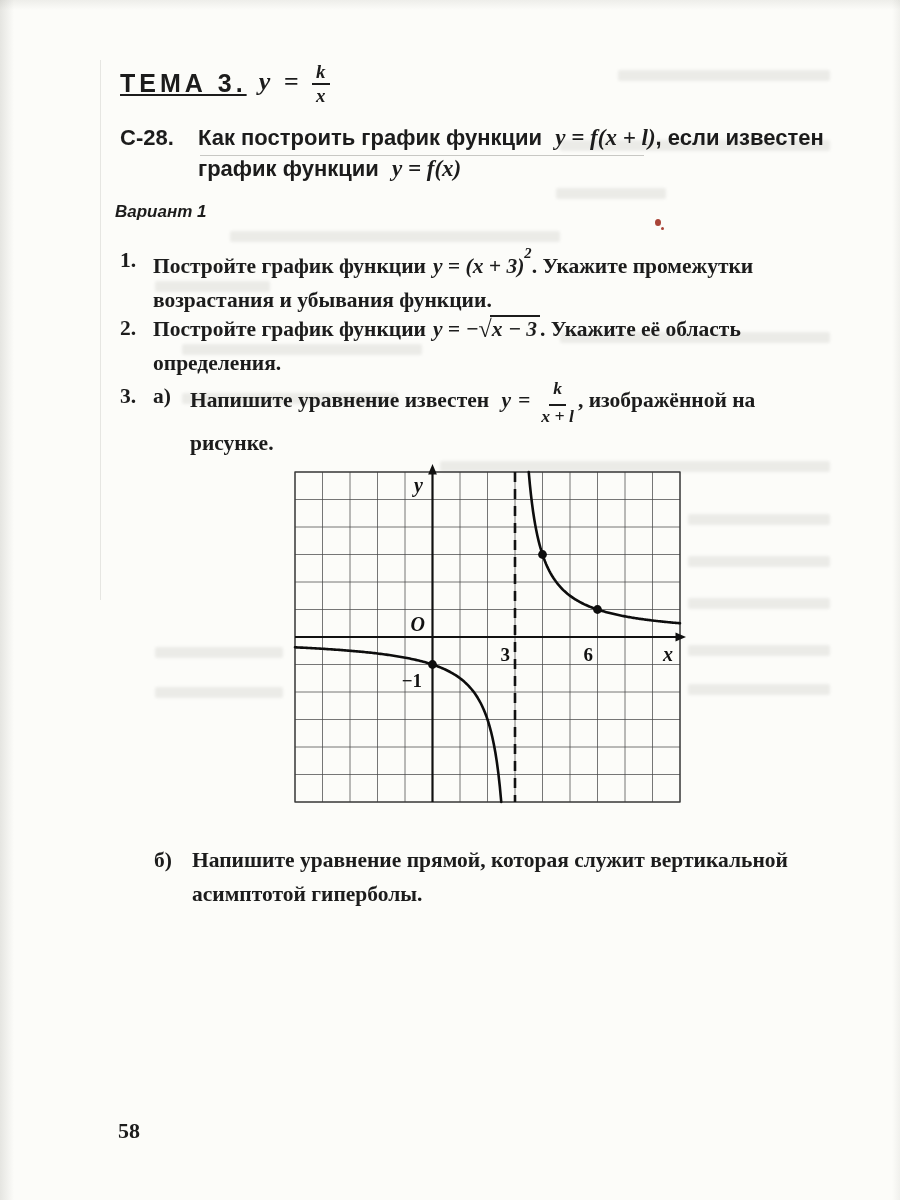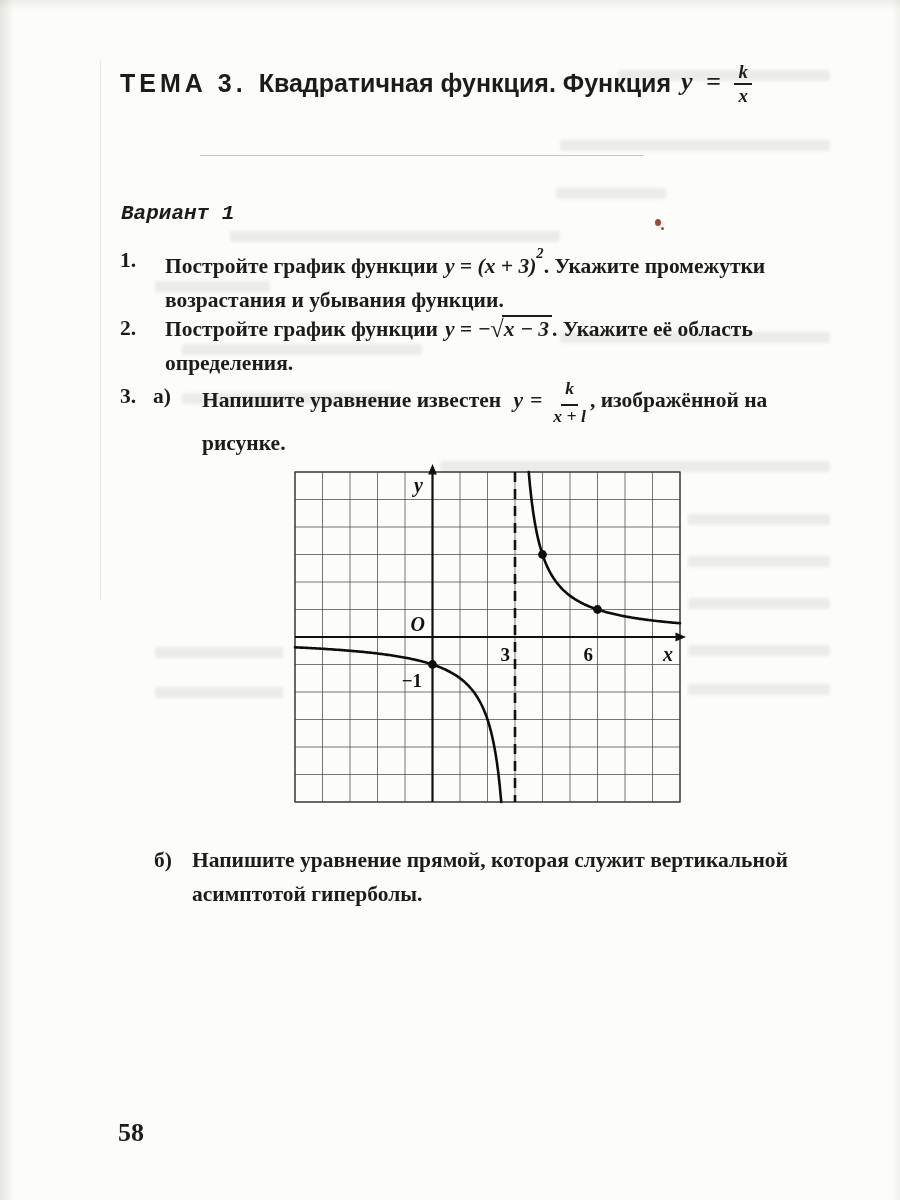--- a/index.html
+++ b/index.html
@@ -23,51 +23,51 @@
   .speck{position:absolute;background:#a94438;border-radius:50%;}
   .artifact-line{position:absolute;height:1px;background:#8a8a82;opacity:.45;}
 
   
   .title{
     position:absolute;left:120px;top:62px;width:712px;
     display:flex;align-items:center;gap:10px;
     font-family:"Liberation Sans","DejaVu Sans",sans-serif;
     font-weight:bold;font-size:25px;white-space:nowrap;
   }
-  .title .theme{letter-spacing:4px;margin-right:2px;}
+  .title .theme{letter-spacing:4px;margin-right:2px;text-decoration:underline;}
   .math{font-family:"Liberation Serif","DejaVu Serif",serif;font-style:italic;font-weight:bold;}
   .title .math{font-size:26px;}
   .frac{display:inline-flex;flex-direction:column;align-items:center;
     vertical-align:middle;line-height:1.05;font-style:italic;}
   .frac .num{border-bottom:2px solid currentColor;padding:0 4px 1px;}
   .frac .den{padding-top:1px;}
   .title .frac{font-size:19px;}
 
   .heading{
     position:absolute;left:120px;top:122px;width:712px;display:flex;gap:12px;
     font-family:"Liberation Sans","DejaVu Sans",sans-serif;
     font-weight:bold;font-size:22px;line-height:31px;
   }
   .heading .code{flex:0 0 66px;}
   .heading .math{font-size:23px;}
 
   .variant{
-    position:absolute;left:121px;top:202px;
-    font-family:Liberation Mono, monospace;
-    font-style:italic;font-weight:bold;font-size:21px;
+    position:absolute;left:115px;top:202px;
+    font-family:Liberation Sans, sans-serif;
+    font-style:italic;font-weight:bold;font-size:17px;
   }
 
   
   .prob{
     position:absolute;left:120px;width:714px;display:flex;gap:9px;
     font-weight:bold;font-size:21.5px;line-height:34px;
   }
   .prob .num{flex:0 0 24px;}
   .prob .sub{flex:0 0 28px;}
-  .prob .ptext{flex:1;margin-left:12px;}
+  .prob .ptext{flex:1;}
   .m-lead{margin-left:7px;}
   .m-mid{margin:0 7px;}
   sup.exp{font-size:.68em;position:relative;top:-.45em;font-style:italic;}
   .radix{font-style:normal;font-weight:bold;font-size:1.12em;margin-right:-2px;position:relative;top:1px;}
   .rad{border-top:2.2px solid currentColor;padding:0 3px 0 2px;}
   .prob .frac{font-size:.82em;margin:0 4px;}
 
   .prob-b{
     position:absolute;left:154px;top:843px;width:700px;display:flex;gap:10px;
     font-weight:bold;font-size:21.5px;line-height:34px;
@@ -81,21 +81,21 @@
   .grid-border{stroke:#3c3c3c;stroke-width:1.3;fill:none;}
   .axis{stroke:#111;stroke-width:2.2;fill:none;}
   .arrow{fill:#111;stroke:none;}
   .asymptote{stroke:#111;stroke-width:2.6;stroke-dasharray:10 7;fill:none;}
   .curve{stroke:#0d0d0d;stroke-width:2.6;fill:none;stroke-linecap:round;stroke-linejoin:round;}
   .dot{fill:#0d0d0d;stroke:none;}
   .lbl-it{font:italic 700 20px "Liberation Serif","DejaVu Serif",serif;fill:#111;}
   .lbl-num{font:700 19px "Liberation Serif","DejaVu Serif",serif;fill:#111;}
 
   .page-number{position:absolute;left:118px;top:1118px;
-    font-weight:bold;font-size:26px;}
+    font-weight:bold;font-size:22px;}
 </style>
 </head>
 <body>
 
 <div class="page">
 
   <div class="edge-left"></div>
   <div class="edge-top"></div>
   <div class="edge-right"></div>
   <div class="fold-line"></div>
@@ -116,31 +116,43 @@
   <div class="bleed" style="left:155px;top:647px;width:128px"></div>
   <div class="bleed" style="left:688px;top:684px;width:142px"></div>
   <div class="bleed" style="left:155px;top:687px;width:128px"></div>
 
   <div class="speck" style="left:655px;top:219px;width:6px;height:7px"></div>
   <div class="speck" style="left:661px;top:227px;width:3px;height:3px"></div>
   <div class="artifact-line" style="left:200px;top:155px;width:444px"></div>
 
   <header class="title">
     <span class="theme">ТЕМА 3.</span>
-    <span>Квадратичная функция. Функция</span>
     <span class="math">
       <span>y</span>
       <span class="m-mid">=</span>
       <span class="frac">
         <span class="num">k</span>
         <span class="den">x</span>
       </span>
     </span>
   </header>
 
+  <section class="heading">
+    <span class="code">С-28.</span>
+    <span class="htext">
+      <span class="hline1">
+        <span>Как построить график функции</span>
+        <span class="math m-lead">y = f(x + l)</span><span>, если известен</span>
+      </span><br>
+      <span class="hline2">
+        <span>график функции</span>
+        <span class="math m-lead">y = f(x)</span>
+      </span>
+    </span>
+  </section>
 
   <div class="variant">Вариант 1</div>
 
   <div class="prob" style="top:243px">
     <span class="num">1.</span>
     <span class="ptext">
       <span>Постройте график функции</span><span class="math m-lead">y = (x + 3)</span><sup class="exp">2</sup><span>. Укажите промежутки возрастания и убывания функции.</span>
     </span>
   </div>
 

